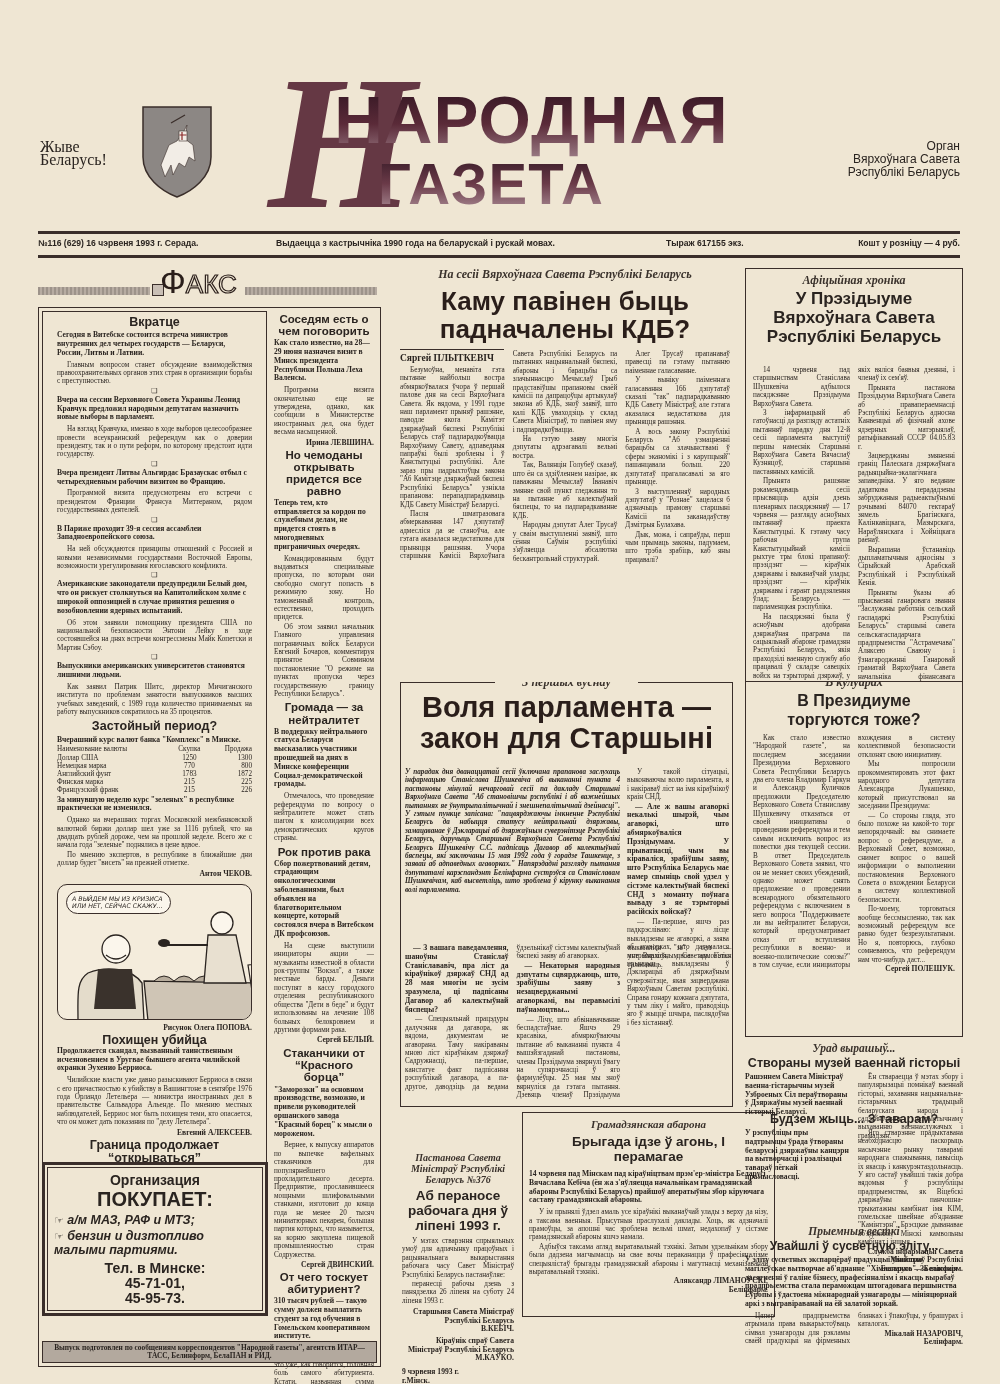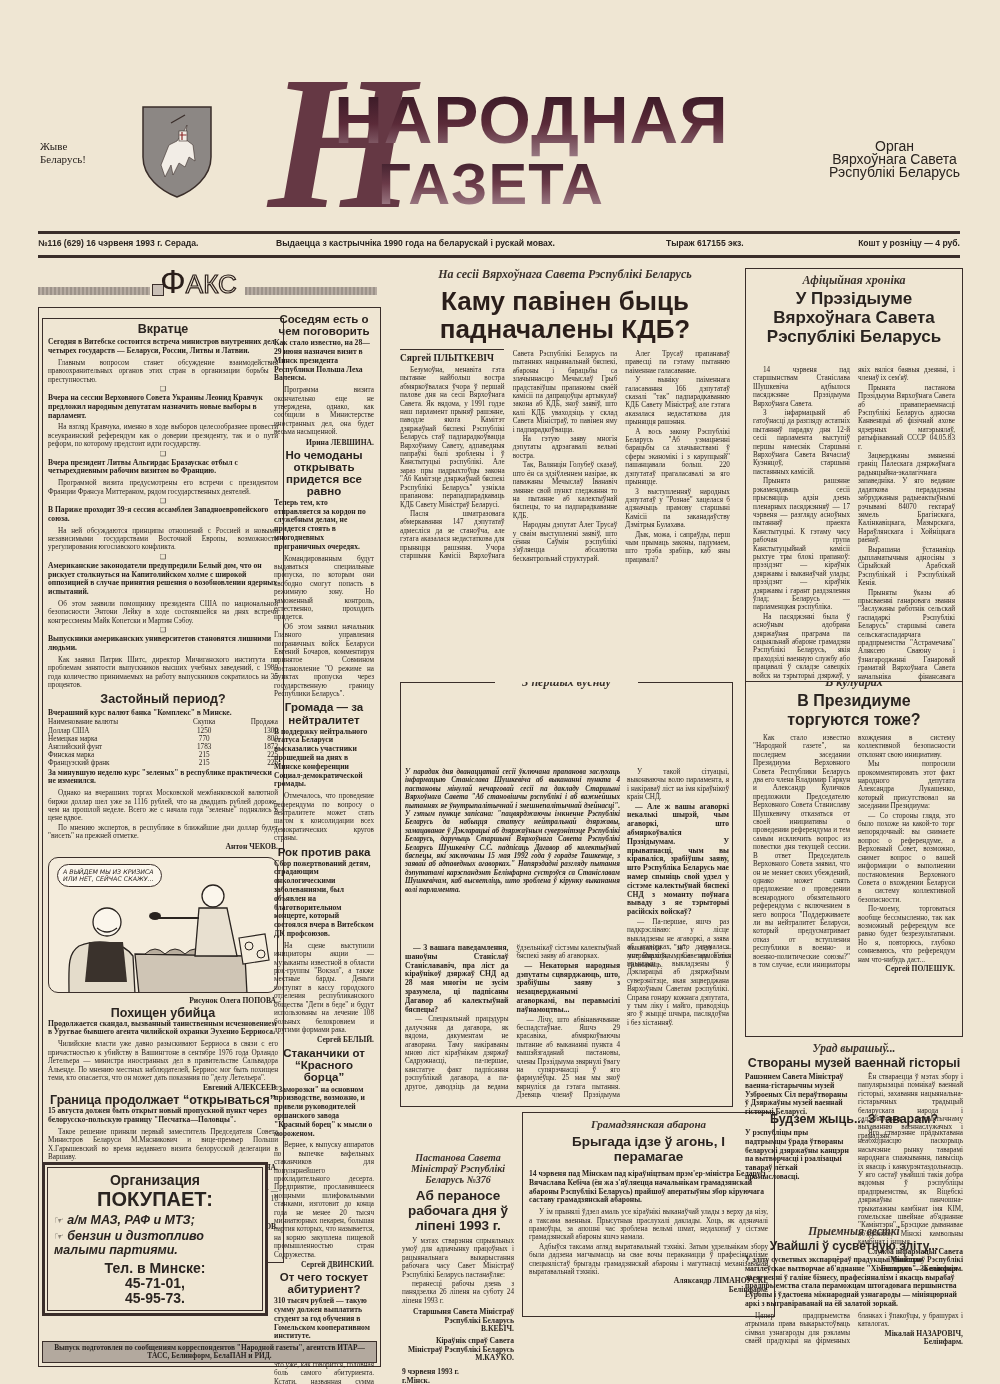--- a/index.html
+++ b/index.html
@@ -45,36 +45,36 @@
 
   <div class="abs" style="left:141px;top:105px;width:72px;height:180px;">
     <svg width="72" height="180" viewBox="0 0 72 180">
       <path d="M2 2 H70 V52 C70 72 52 86 36 92 C20 86 2 72 2 52 Z" fill="#8c8784" stroke="#3a2e2a" stroke-width="1.5"></path>
       <path d="M20 60 L28 40 L36 36 L42 28 L46 20 L44 34 L52 40 L54 56 L48 52 L44 62 L38 58 L32 70 L30 60 L24 72 Z" fill="#f2ede6" stroke="#3a2e2a" stroke-width="0.6"></path>
       <rect x="38" y="26" width="8" height="10" fill="#f2ede6" stroke="#3a2e2a" stroke-width="0.6"></rect>
       <path d="M41 27 v8 M38.5 30 h7" stroke="#8c2a2a" stroke-width="1.2"></path>
       <path d="M30 18 L44 10" stroke="#3a2e2a" stroke-width="1.2"></path>
     </svg>
   </div>
-  <div class="abs serif" style="left:40px;top:140px;font-size:11px;line-height:13px;">
+  <div class="abs serif" style="left:40px;top:140px;font-size:16px;line-height:13px;">
     <div>Жыве</div>
     <div>Беларусь!</div>
   </div>
 
   <div class="abs" id="masthead-title">
     <div class="logo-n" style="left:0;top:-22px;font-size:190px;line-height:190px;color:#5a2a38;opacity:.92;">Н</div>
     <div class="logo-row1" style="left:70px;">
       <span style="display:inline-block;transform:scaleX(1.02);background:linear-gradient(180deg,#2d1420 0%,#5a2a38 55%,#9a7a84 100%);-webkit-background-clip:text;background-clip:text;color:transparent;">НАРОДНАЯ</span>
     </div>
     <div class="logo-row2" style="left:110px;">
       <span style="display:inline-block;background:linear-gradient(180deg,#2d1420 0%,#6a3a48 50%,#b59aa2 100%);-webkit-background-clip:text;background-clip:text;color:transparent;">ГАЗЕТА</span>
     </div>
   </div>
 
-  <div class="abs sans" style="right:40px;top:140px;font-size:14px;line-height:13px;text-align:center;">
+  <div class="abs sans" style="right:40px;top:140px;font-size:12px;line-height:13px;text-align:right;">
     <div>Орган</div>
     <div>Вярхоўнага Савета</div>
     <div>Рэспублікі Беларусь</div>
   </div>
 </div>
 
 <div class="abs rule" style="left:38px;top:231px;width:922px;height:3px;"></div>
 <div class="abs sans" style="left:38px;top:238px;width:922px;height:12px;font-size:8.6px;font-weight:bold;">
   <span class="abs" style="left:0;">№116 (629) 16 чэрвеня 1993 г. Серада.</span>
   <span class="abs" style="left:238px;">Выдаецца з кастрычніка 1990 года на беларускай і рускай мовах.</span>
@@ -85,21 +85,21 @@
 
 <div class="abs fax-band" style="left:38px;top:287px;width:112px;height:8px;"></div>
 <div class="abs" style="left:152px;top:284px;width:12px;height:12px;border:1px solid #3a2e2a;background:#c9bfb5;"></div>
 <div class="abs sans" style="left:160px;top:262px;font-weight:normal;">
   <span style="font-size:34px;color:#2a1e1a;">Ф</span><span style="font-size:26px;color:transparent;-webkit-text-stroke:1.2px #2a1e1a;">АКС</span>
 </div>
 <div class="abs fax-band" style="left:245px;top:287px;width:132px;height:8px;"></div>
 
 <div class="abs box" style="left:38px;top:307px;width:343px;height:1060px;">
 
-  <div class="abs box" style="left:3px;top:10px;width:242px;height:945px;border-width:1px;padding:4px 5px;">
+  <div class="abs box" style="left:3px;top:3px;width:225px;height:945px;border-width:1px;padding:4px 14px;">
     <div class="h-sans" style="font-size:12.5px;margin-bottom:2px;">Вкратце</div>
     <div>
       <div>
         <div class="lead">Сегодня в Витебске состоится встреча министров внутренних дел четырех государств — Беларуси, России, Литвы и Латвии.</div>
         <div class="body-text">
             <p>Главным вопросом станет обсуждение взаимодействия правоохранительных органов этих стран в организации борьбы с преступностью.</p>
           </div>
       </div>
       <div style="text-align:center;font-size:7px;line-height:9px;">❑</div>
       <div>
@@ -306,20 +306,21 @@
     <p>А вось закону Рэспублікі Беларусь "Аб узмацненні барацьбы са злачынствамі ў сферы эканомікі і з карупцыяй" пашанцавала больш. 220 дэпутатаў прагаласавалі за яго прыняцце.</p>
     <p>З выступленняў народных дэпутатаў у "Рознае" хацелася б адзначыць прамову старшыні Камісіі па заканадаўству Дзмітрыя Булахава.</p>
     <p>Дык, можа, і сапраўды, перш чым прымаць законы, падумаем, што трэба зрабіць, каб яны працавалі?</p>
   </div>
 </div>
 
 <div class="abs box" style="left:400px;top:682px;width:333px;height:425px;border-top:none;overflow:hidden;">
   <div class="abs" style="left:-1px;top:0;width:95px;border-top:1.5px solid #3a2e2a;"></div>
   <div class="abs" style="right:-1px;top:0;width:95px;border-top:1.5px solid #3a2e2a;"></div>
   <div class="kicker serif" style="font-size:12px;line-height:12px;margin-top:-6px;">З першых вуснаў</div>
+  <div class="h-sans" style="font-size:29px;line-height:31px;margin:4px 4px 6px;color:#2a1e1a;">Воля парламента — закон для Старшыні</div>
   <div class="abs body-text" style="left:4px;top:86px;width:215px;font-style:italic;font-weight:bold;font-size:7.2px;line-height:8.4px;">
     <span>У парадак дня дванаццатай сесіі ўключана прапанова заслухаць інфармацыю Станіслава Шушкевіча аб выкананні пункта 4 пастановы мінулай нечарговай сесіі па дакладу Старшыні Вярхоўнага Савета "Аб становішчы рэспублікі і аб важнейшых пытаннях яе ўнутрыпалітычнай і знешнепалітычнай дзейнасці". У гэтым пункце запісана: "пацвярджаючы імкненне Рэспублікі Беларусь да набыцця статусу нейтральнай дзяржавы, замацаванае ў Дэкларацыі аб дзяржаўным суверэнітэце Рэспублікі Беларусь, даручыць Старшыні Вярхоўнага Савета Рэспублікі Беларусь Шушкевічу С.С. падпісаць Дагавор аб калектыўнай бяспецы, які заключаны 15 мая 1992 года ў горадзе Ташкенце, з заявай аб адпаведных агаворках." Напярэдадні разгляду пытання дэпутатамі карэспандэнт Белінфарма сустрэўся са Станіславам Шушкевічам, каб высветліць, што зроблена ў кірунку выканання волі парламента.</span>
   </div>
   <div class="abs body-text" style="left:4px;top:262px;width:215px;column-count:2;column-gap:8px;height:158px;">
     <p class="lead" style="text-indent:8px;">— З вашага паведамлення, шаноўны Станіслаў Станіслававіч, пра ліст да кіраўнікоў дзяржаў СНД ад 28 мая многім не зусім зразумела, ці падпісаны Дагавор аб калектыўнай бяспецы?</p>
     <p>— Спецыяльнай працэдуры далучэння да дагавора, як вядома, дакументам не агаворана. Таму накіраваны мною ліст кіраўнікам дзяржаў Садружнасці, па-першае, канстатуе факт падпісання рэспублікай дагавора, а па-другое, даводзіць да ведама ўдзельнікаў сістэмы калектыўнай бяспекі заяву аб агаворках.</p>
     <p class="lead" style="text-indent:8px;">— Некаторыя народныя дэпутаты сцвярджаюць, што, зрабіўшы заяву з незацверджанымі агаворкамі, вы перавысілі паўнамоцтвы...</p>
     <p>— Лічу, што абвінавачванне беспадстаўнае. Яшчэ 29 красавіка, абмяркоўваючы пытанне аб выкананні пункта 4 вышэйзгаданай пастановы, члены Прэзідыума звярнулі ўвагу на супярэчнасці ў яго фармулёўцы. 25 мая мы зноў вярнуліся да гэтага пытання. Дзевяць членаў Прэзідыума выказаліся "за", сем — устрымаліся, двое адмовіліся галасаваць.</p>
   </div>
   <div class="abs body-text" style="left:226px;top:86px;width:102px;height:335px;overflow:hidden;">

